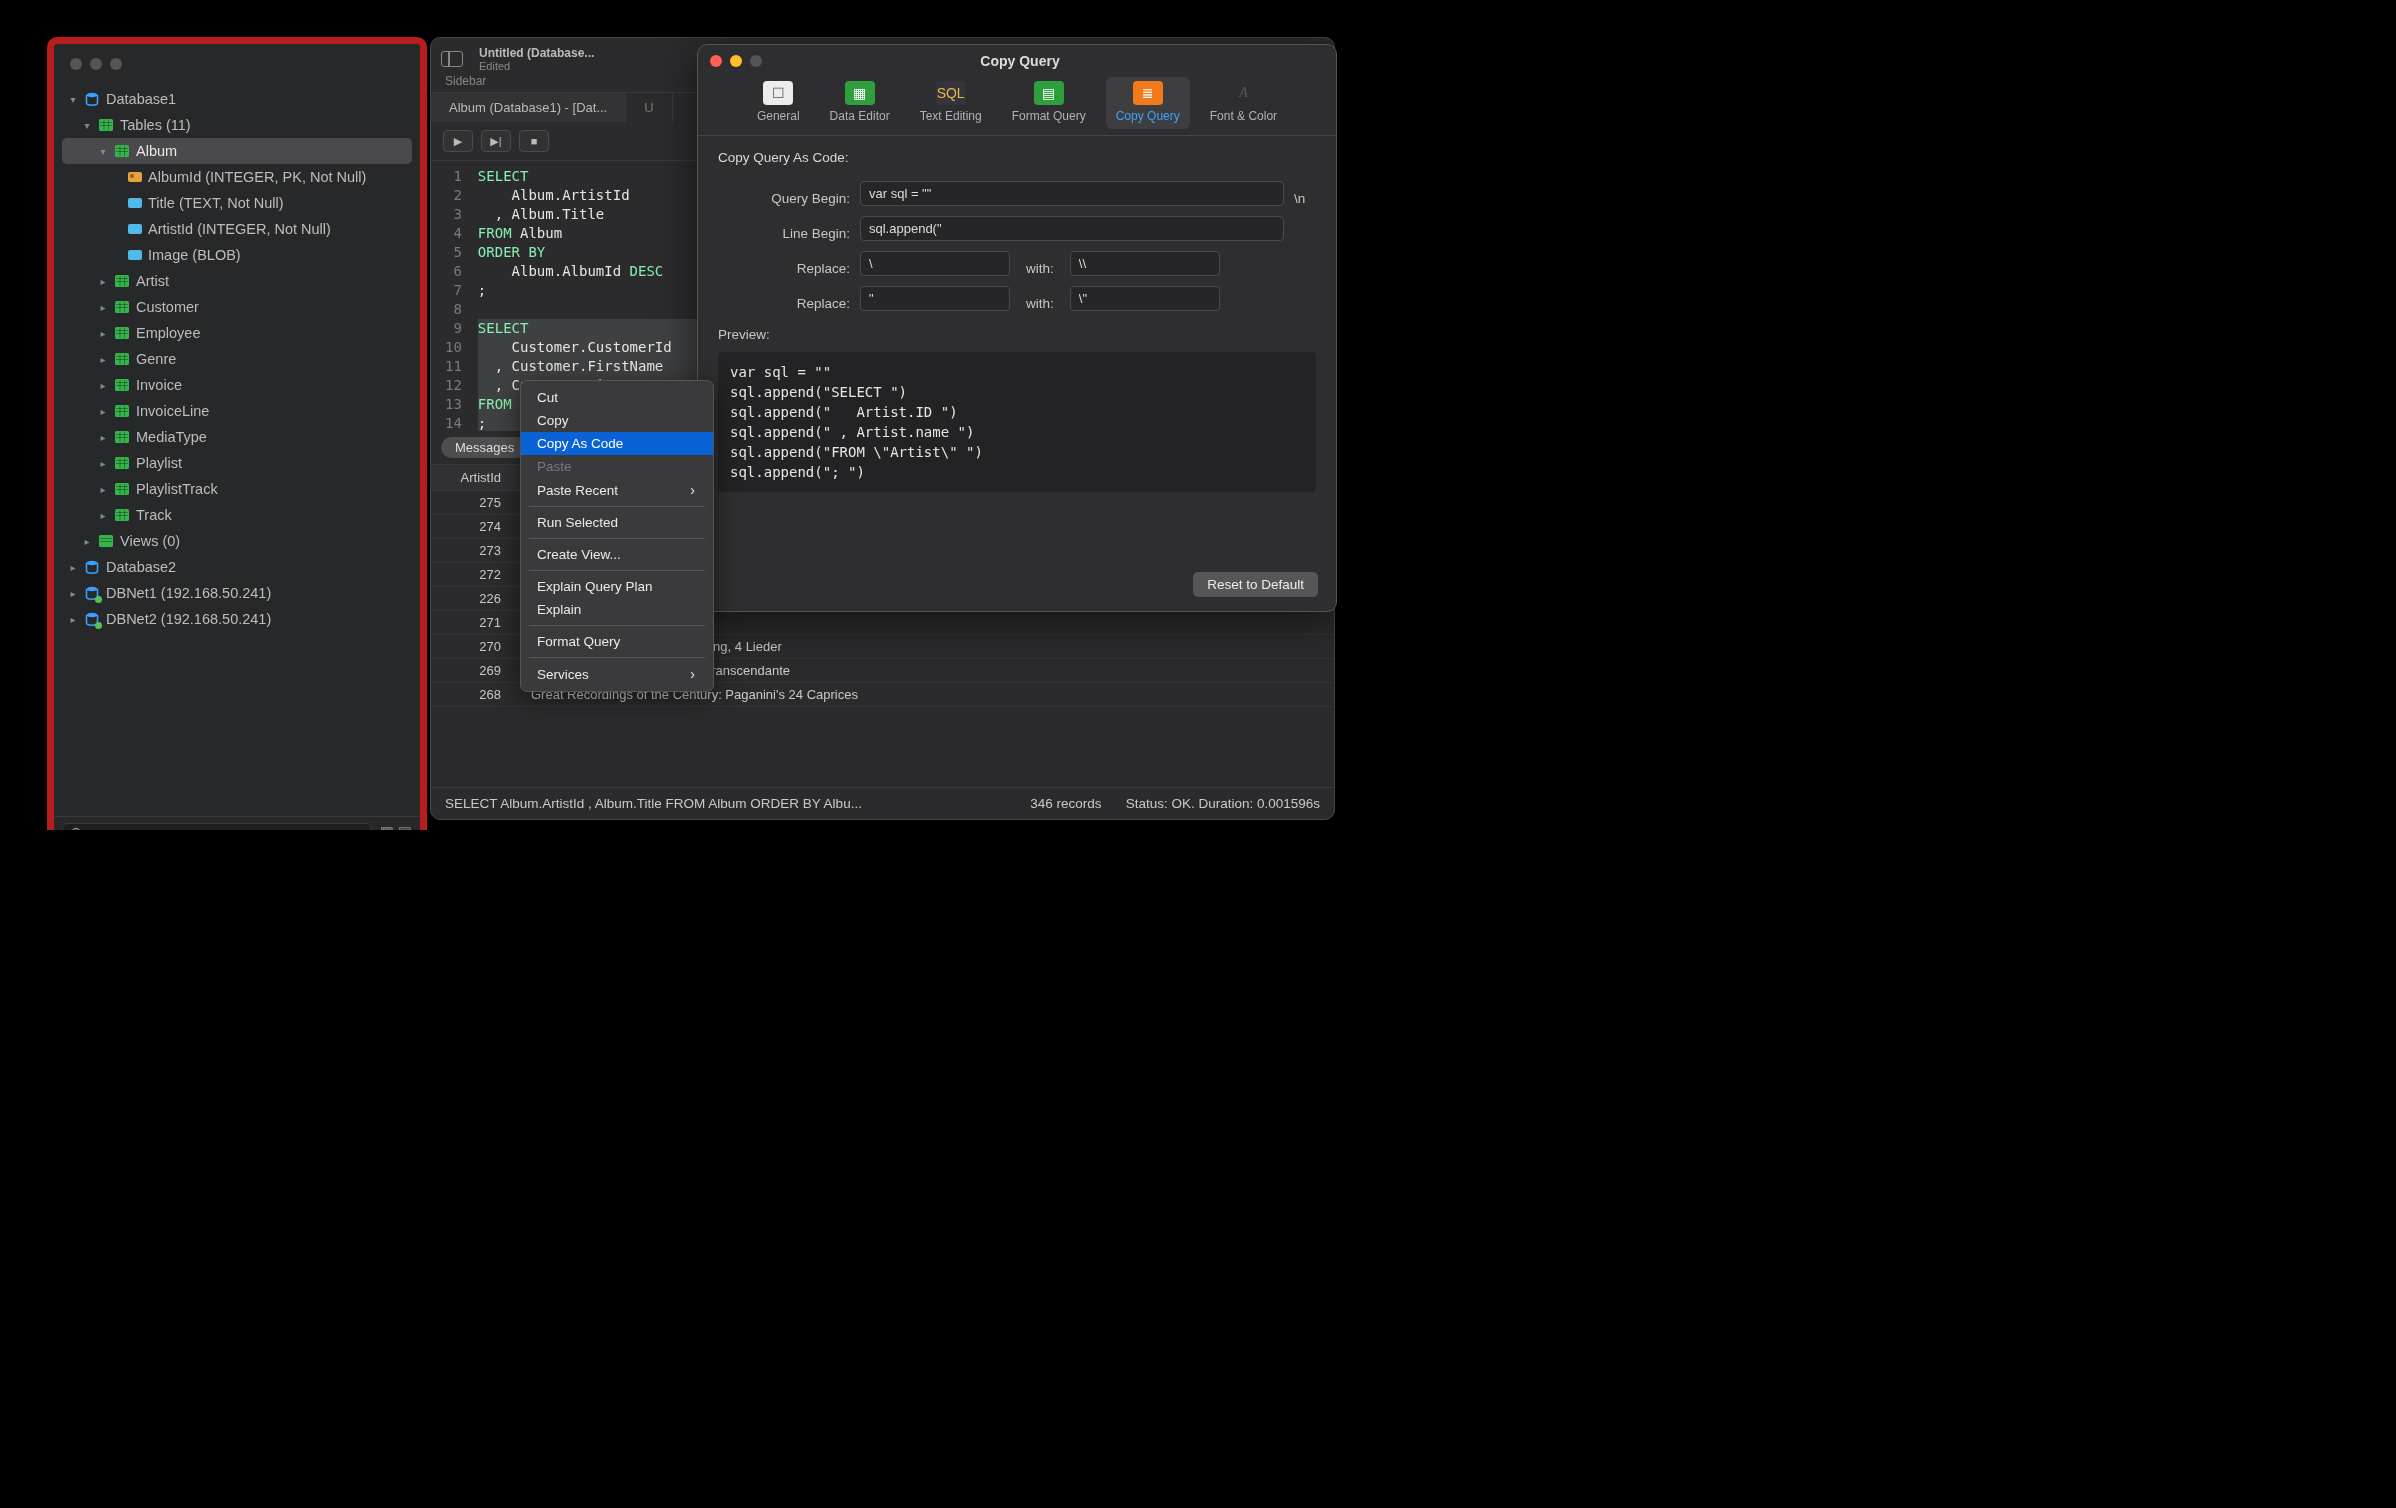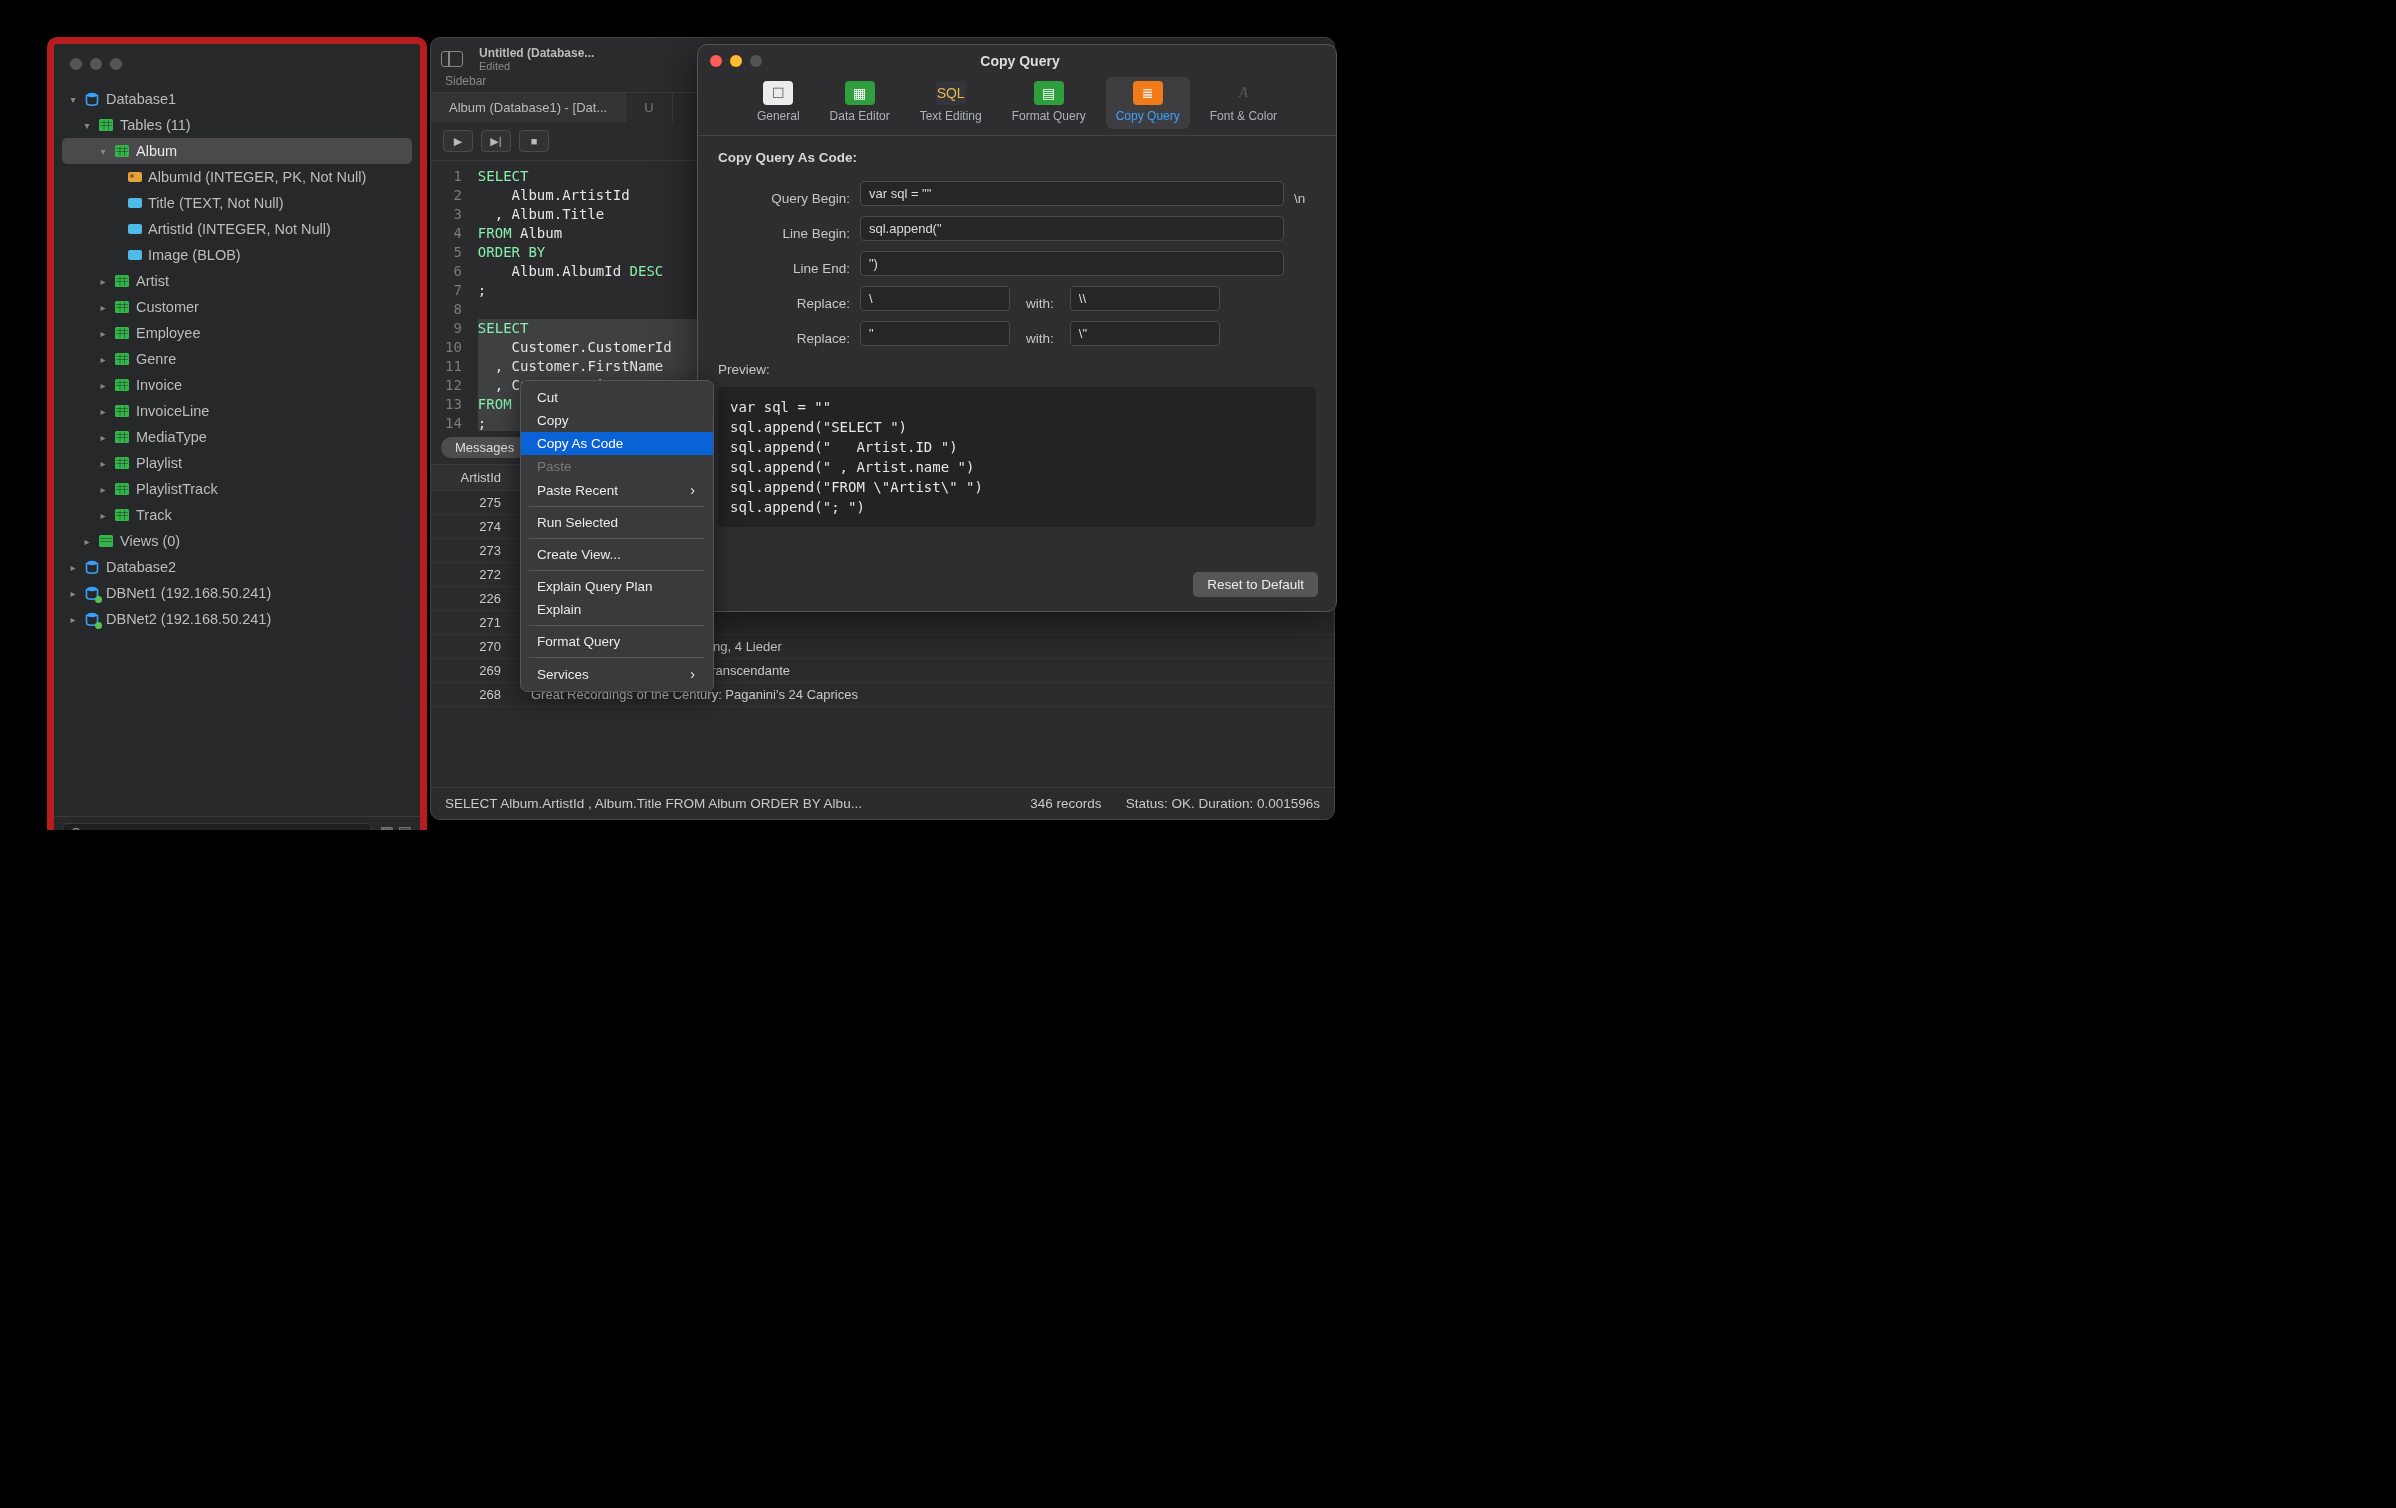--- a/index.html
+++ b/index.html
@@ -124,21 +124,21 @@
   .ptab .picon { width:30px;height:24px;border-radius:4px;display:flex;align-items:center;justify-content:center;font-size:14px;}
   .ptab.sel { background:#3e3e40; color:#3aa2ff;}
   .ptab.sel .plabel{color:#3aa2ff;}
   .pi-general{background:#ececec;color:#555;}
   .pi-data{background:#2f9e3d;color:#fff;}
   .pi-text{background:#34343a;color:#e6b94c;}
   .pi-format{background:#2f9e3d;color:#fff;}
   .pi-copy{background:#f27a1a;color:#fff;}
   .pi-font{background:transparent;color:#5a5b5e;font-family:Georgia,serif;font-style:italic;font-size:22px;}
   .prefs-body { padding:14px 20px 12px 20px; flex:1; display:flex; flex-direction:column; gap:10px; font-size:13.5px;}
-  .section-title { color:#d8d8d8; font-weight:700; margin-bottom:6px;}
+  .section-title { color:#d8d8d8; font-weight:400; margin-bottom:6px;}
   .form-row { display:flex; align-items:flex-end; gap:10px; }
   .form-row label { width:132px; text-align:right; color:#c7c7c7;}
   .tfield { background:#262628; border:1px solid #4a4a4c; border-radius:4px; color:#ddd; padding:4px 8px; font-size:13px; font-family:inherit;}
   .tfield.lg { flex:1; min-width:0;}
   .tfield.sm { width:150px;}
   .suffix { color:#c7c7c7; width:22px;}
   .withlabel { color:#c7c7c7; padding:0 6px;}
   .preview-label { color:#c7c7c7; margin-top:6px;}
   .preview-box {
     background:#232325; border-radius:5px; padding:10px 12px;
@@ -547,25 +547,20 @@
       <label>Query Begin:</label>
       <input class="tfield lg" value="var sql = &quot;&quot;" style="">
       <span class="suffix">\n</span>
     </div>
     <div class="form-row">
       <label>Line Begin:</label>
       <input class="tfield lg" value="sql.append(&quot;" style="">
       <span class="suffix"></span>
     </div>
     <div class="form-row">
-      <label>Line End:</label>
-      <input class="tfield lg" value="&quot;)" style="">
-      <span class="suffix"></span>
-    </div>
-    <div class="form-row">
       <label>Replace:</label>
       <input class="tfield sm" value="\" style="">
       <span class="withlabel">with:</span>
       <input class="tfield sm" value="\\" style="">
     </div>
     <div class="form-row">
       <label>Replace:</label>
       <input class="tfield sm" value="&quot;" style="">
       <span class="withlabel">with:</span>
       <input class="tfield sm" value="\&quot;" style="">

